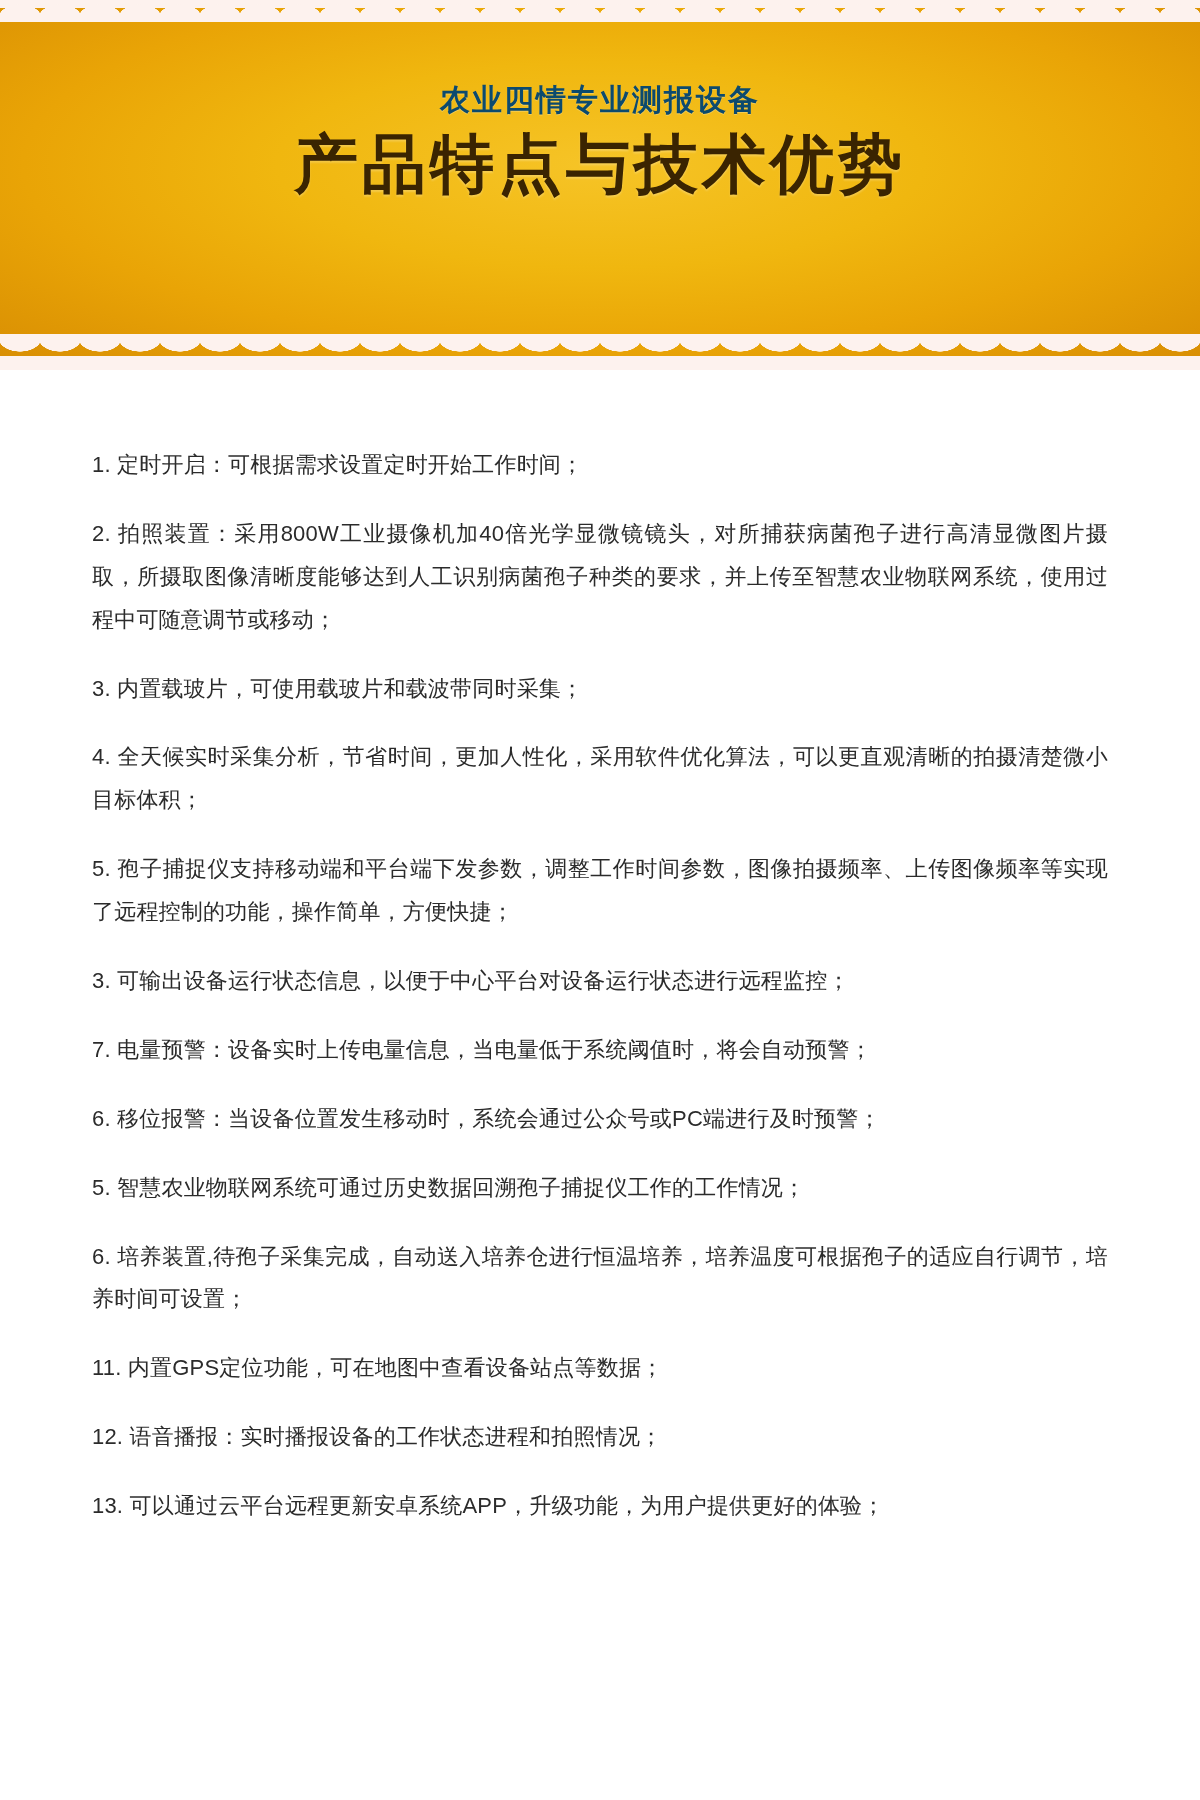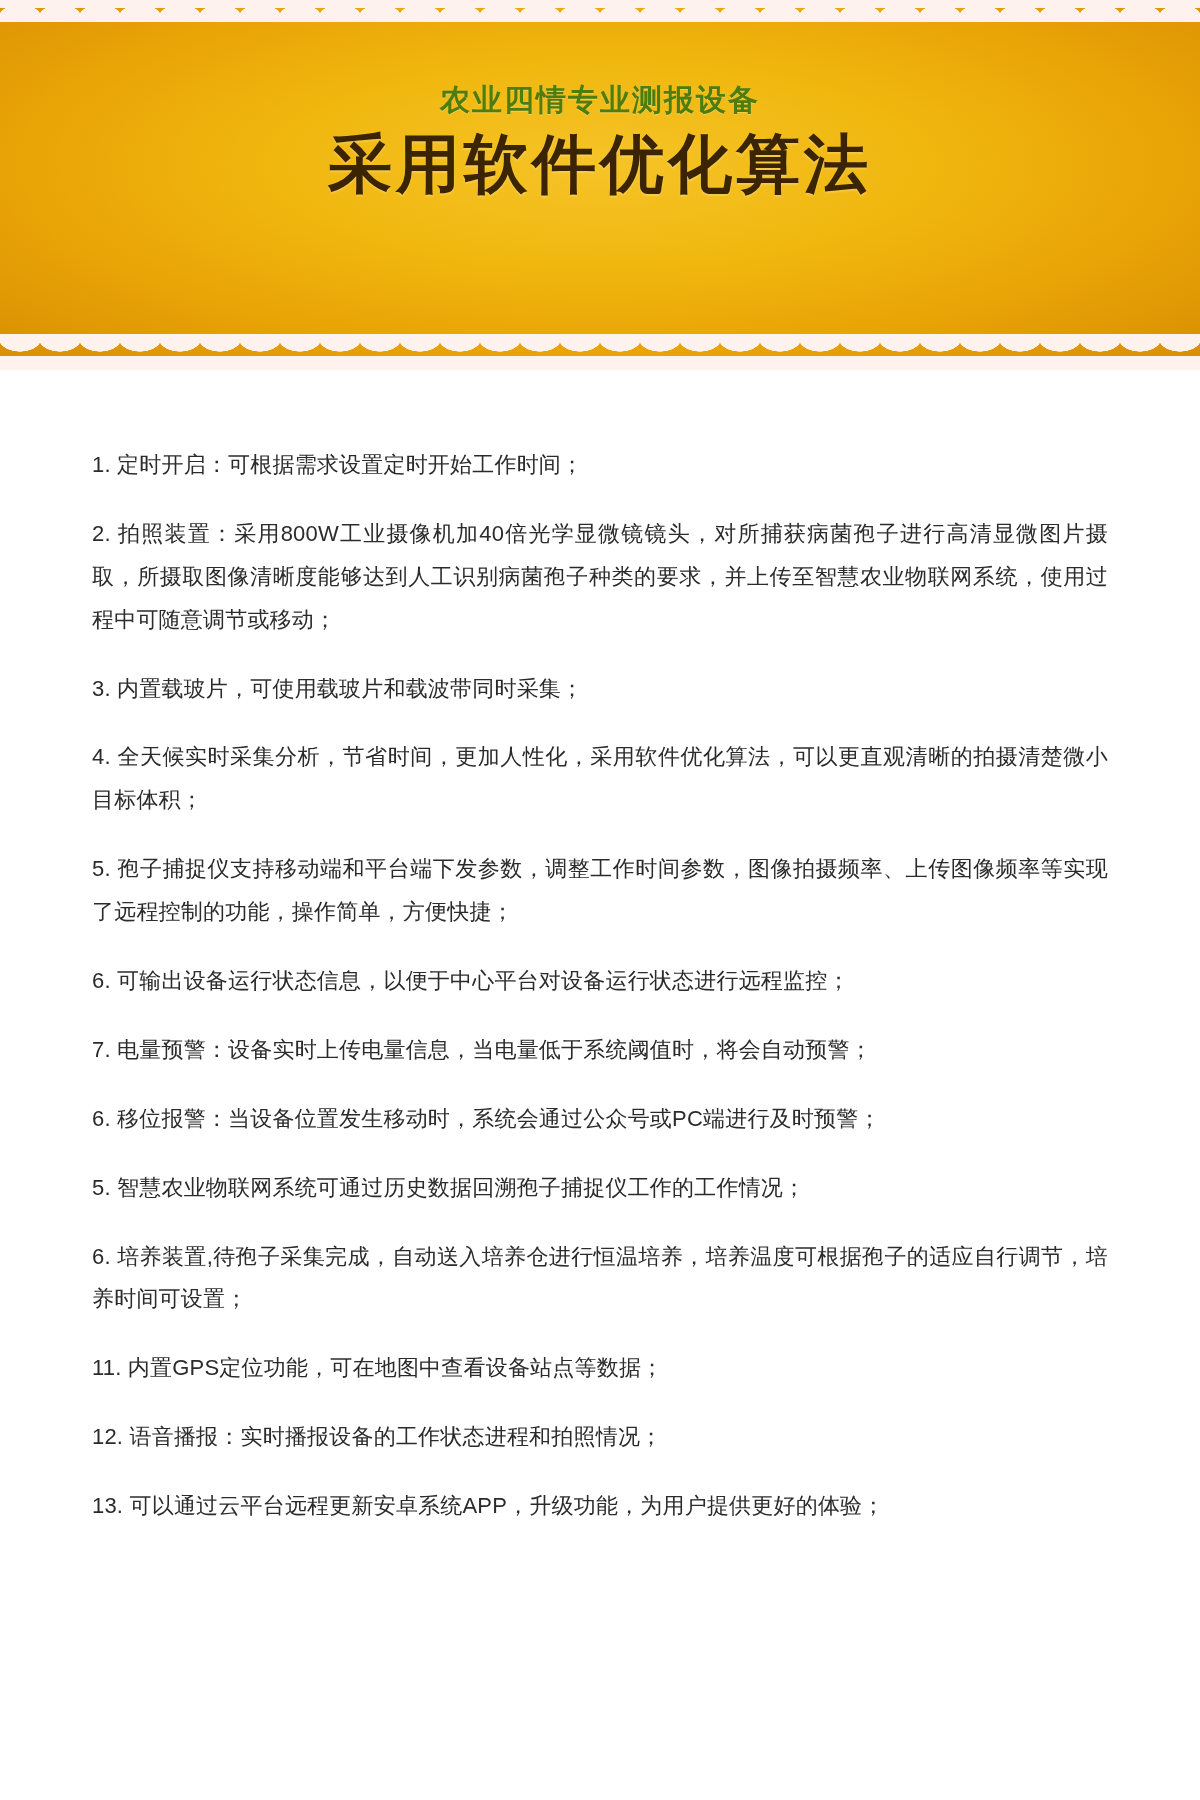--- a/index.html
+++ b/index.html
@@ -67,21 +67,21 @@
     display: flex;
     flex-direction: column;
     align-items: center;
     justify-content: flex-start;
     padding-top: 82px;
     box-sizing: border-box;
   }
   .banner-sub {
     font-size: 30px;
     font-weight: bold;
-    color: #4d7c0f;
+    color: #0c4a6e;
     letter-spacing: 2px;
     line-height: 1.2;
     text-shadow: 0 1px 0 rgba(255,255,255,0.25);
   }
   .banner-title {
     margin-top: 8px;
     font-size: 64px;
     font-weight: bold;
     color: #3a2401;
     letter-spacing: 4px;
@@ -110,31 +110,31 @@
 <body>
 
 <div class="page">
 
   <div class="banner-wrap">
     <div class="banner"></div>
     <div class="scallop top"></div>
     <div class="scallop bottom"></div>
     <div class="banner-inner">
       <div class="banner-sub">农业四情专业测报设备</div>
-      <div class="banner-title">采用软件优化算法</div>
+      <div class="banner-title">产品特点与技术优势</div>
     </div>
   </div>
 
   <div class="content">
     <p class="item">1. 定时开启：可根据需求设置定时开始工作时间；</p>
     <p class="item">2. 拍照装置：采用800W工业摄像机加40倍光学显微镜镜头，对所捕获病菌孢子进行高清显微图片摄取，所摄取图像清晰度能够达到人工识别病菌孢子种类的要求，并上传至智慧农业物联网系统，使用过程中可随意调节或移动；</p>
     <p class="item">3. 内置载玻片，可使用载玻片和载波带同时采集；</p>
     <p class="item">4. 全天候实时采集分析，节省时间，更加人性化，采用软件优化算法，可以更直观清晰的拍摄清楚微小目标体积；</p>
     <p class="item">5. 孢子捕捉仪支持移动端和平台端下发参数，调整工作时间参数，图像拍摄频率、上传图像频率等实现了远程控制的功能，操作简单，方便快捷；</p>
-    <p class="item">6. 可输出设备运行状态信息，以便于中心平台对设备运行状态进行远程监控；</p>
+    <p class="item">3. 可输出设备运行状态信息，以便于中心平台对设备运行状态进行远程监控；</p>
     <p class="item">7. 电量预警：设备实时上传电量信息，当电量低于系统阈值时，将会自动预警；</p>
     <p class="item">6. 移位报警：当设备位置发生移动时，系统会通过公众号或PC端进行及时预警；</p>
     <p class="item">5. 智慧农业物联网系统可通过历史数据回溯孢子捕捉仪工作的工作情况；</p>
     <p class="item">6. 培养装置,待孢子采集完成，自动送入培养仓进行恒温培养，培养温度可根据孢子的适应自行调节，培养时间可设置；</p>
     <p class="item">11. 内置GPS定位功能，可在地图中查看设备站点等数据；</p>
     <p class="item">12. 语音播报：实时播报设备的工作状态进程和拍照情况；</p>
     <p class="item">13. 可以通过云平台远程更新安卓系统APP，升级功能，为用户提供更好的体验；</p>
   </div>
 
 </div>

